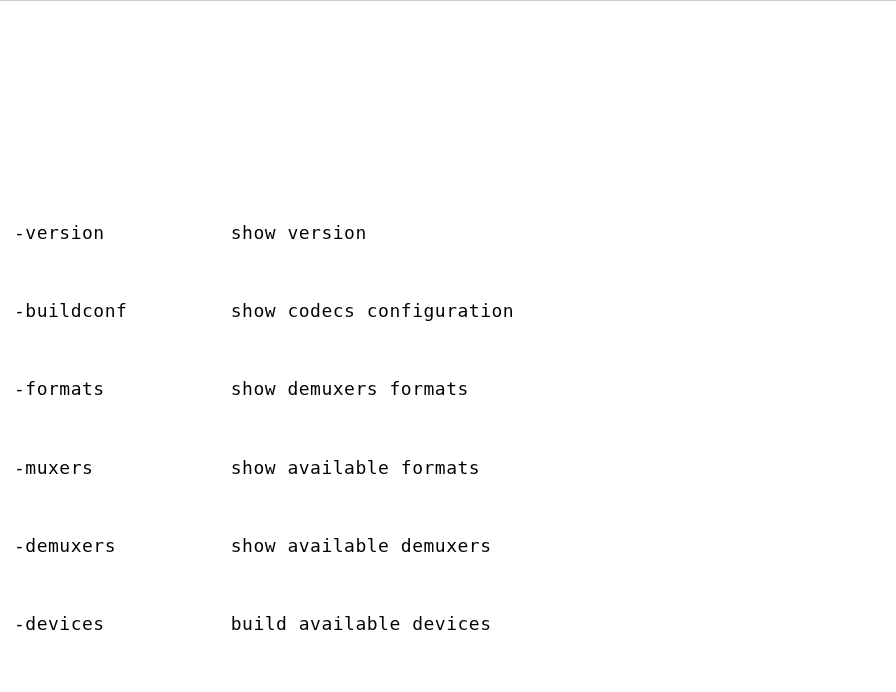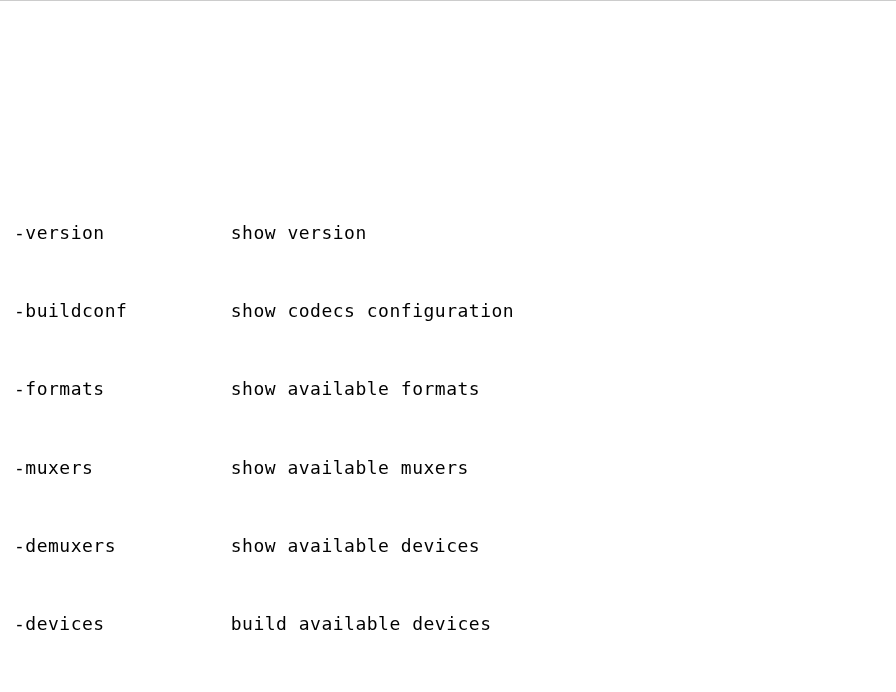--- a/index.html
+++ b/index.html
@@ -35,23 +35,23 @@
   </style>
 </head>
 <body>
 
 
 
 <div class="terminal">
   <div>
     <div class="row"><span class="opt">-version</span><span class="desc">show version</span></div>
     <div class="row"><span class="opt">-buildconf</span><span class="desc">show codecs configuration</span></div>
-    <div class="row"><span class="opt">-formats</span><span class="desc">show available formats</span></div>
-    <div class="row"><span class="opt">-muxers</span><span class="desc">show available muxers</span></div>
-    <div class="row"><span class="opt">-demuxers</span><span class="desc">show available devices</span></div>
+    <div class="row"><span class="opt">-formats</span><span class="desc">show demuxers formats</span></div>
+    <div class="row"><span class="opt">-muxers</span><span class="desc">show available formats</span></div>
+    <div class="row"><span class="opt">-demuxers</span><span class="desc">show available demuxers</span></div>
     <div class="row"><span class="opt">-devices</span><span class="desc">build available devices</span></div>
     <div class="row"><span class="opt">-codecs</span><span class="desc">show available codecs</span></div>
     
     
     
     
     
     
     
     

